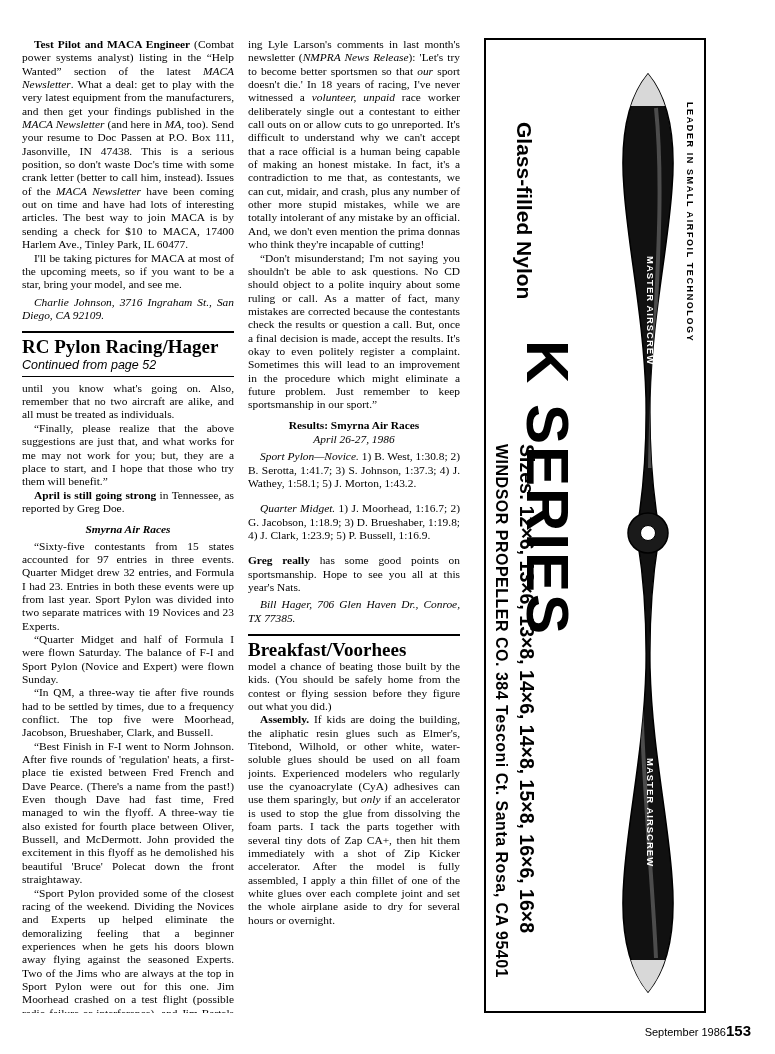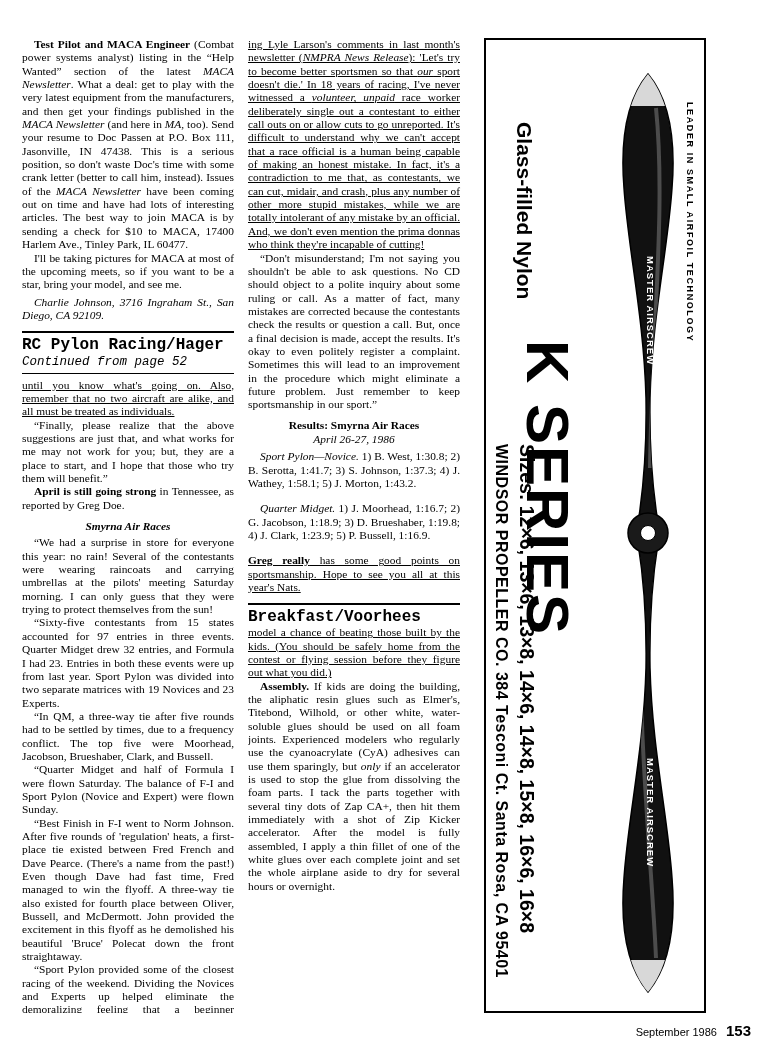--- a/index.html
+++ b/index.html
@@ -33,37 +33,37 @@
     line-height: 1.17;
     text-align: justify;
     overflow: hidden;
   }
   .col.left { padding-right: 14px; }
   .col.mid  { padding-right: 14px; }
   p {
     margin: 0;
     text-indent: 12px;
   }
-  p.noind { text-indent: 0; text-decoration: underline; }
+  p.noind { text-indent: 0; }
   .sig {
     font-style: italic;
     text-indent: 12px;
     margin-top: 4px;
   }
   .heading {
-    font-family: Liberation Mono, monospace;
-    font-weight: bold;
-    font-size: 16px;
+    font-family: Liberation Serif, serif;
+    font-weight: bold;
+    font-size: 19px;
     line-height: 1.05;
     margin: 9px 0 0 0;
     border-top: 2px solid #000;
     padding-top: 4px;
   }
   .subheading {
-    font-family: Liberation Mono, monospace;
+    font-family: Liberation Sans, sans-serif;
     font-style: italic;
     font-size: 12.5px;
     margin: 1px 0 5px 0;
     border-bottom: 1.5px solid #000;
     padding-bottom: 3px;
   }
   .center-b {
     text-align: center;
     font-weight: bold;
     text-indent: 0;
@@ -164,21 +164,21 @@
     padding-right: 24px;
     box-sizing: border-box;
     font-family: "Liberation Sans", sans-serif;
   }
   .footer .month {
     font-size: 11px;
   }
   .footer .pageno {
     font-size: 15px;
     font-weight: bold;
-    margin-left: 9px;
+    margin-left: 0;
   }
 </style>
 </head>
 <body>
 
 <div class="page">
 
   <div class="columns">
 
     <div class="col left">
@@ -188,43 +188,43 @@
 
       <div class="heading">RC Pylon Racing/Hager</div>
       <div class="subheading">Continued from page 52</div>
 
       <p class="noind">until you know what's going on. Also, remember that no two aircraft are alike, and all must be treated as individuals.</p>
       <p>“Finally, please realize that the above suggestions are just that, and what works for me may not work for you; but, they are a place to start, and I hope that those who try them will benefit.”</p>
       <p><strong>April is still going strong</strong> in Tennessee, as reported by Greg Doe.</p>
 
       <p class="center-bi">Smyrna Air Races</p>
 
-      <p>“We had a surprise in store for everyone this year: no rain! Several of the contestants were wearing raincoats and carrying umbrellas at the pilots' meeting Saturday morning. I can only guess that they were trying to protect themselves from the sun!</p>
       <p>“Sixty-five contestants from 15 states accounted for 97 entries in three events. Quarter Midget drew 32 entries, and Formula I had 23. Entries in both these events were up from last year. Sport Pylon was divided into two separate matrices with 19 Novices and 23 Experts.</p>
+      <p>“Quarter Midget and half of Formula I were flown Saturday. The balance of F-I and Sport Pylon (Novice and Expert) were flown Sunday.</p>
       <p>“In QM, a three-way tie after five rounds had to be settled by times, due to a frequency conflict. The top five were Moorhead, Jacobson, Brueshaber, Clark, and Bussell.</p>
-      <p>“Quarter Midget and half of Formula I were flown Saturday. The balance of F-I and Sport Pylon (Novice and Expert) were flown Sunday.</p>
       <p>“Best Finish in F-I went to Norm Johnson. After five rounds of 'regulation' heats, a first-place tie existed between Fred French and Dave Pearce. (There's a name from the past!) Even though Dave had fast time, Fred managed to win the flyoff. A three-way tie also existed for fourth place between Oliver, Bussell, and McDermott. John provided the excitement in this flyoff as he demolished his beautiful 'Bruce' Polecat down the front straightaway.</p>
       <p>“Sport Pylon provided some of the closest racing of the weekend. Dividing the Novices and Experts up helped eliminate the demoralizing feeling that a beginner experiences when he gets his doors blown away flying against the seasoned Experts. Two of the Jims who are always at the top in Sport Pylon were out for this one. Jim Moorhead crashed on a test flight (possible radio failure or interference), and Jim Bartels didn't make the contest.</p>
 
     </div>
 
     <div class="col mid">
       <p class="noind">ing Lyle Larson's comments in last month's newsletter (<em>NMPRA News Release</em>): 'Let's try to become better sportsmen so that <em>our</em> sport doesn't die.' In 18 years of racing, I've never witnessed a <em>volunteer, unpaid</em> race worker deliberately single out a contestant to either call outs on or allow cuts to go unreported. It's difficult to understand why we can't accept that a race official is a human being capable of making an honest mistake. In fact, it's a contradiction to me that, as contestants, we can cut, midair, and crash, plus any number of other more stupid mistakes, while we are totally intolerant of any mistake by an official. And, we don't even mention the prima donnas who think they're incapable of cutting!</p>
       <p>“Don't misunderstand; I'm not saying you shouldn't be able to ask questions. No CD should object to a polite inquiry about some ruling or call. As a matter of fact, many mistakes are corrected because the contestants check the results or question a call. But, once a final decision is made, accept the results. It's okay to even politely register a complaint. Sometimes this will lead to an improvement in the procedure which might eliminate a future problem. Just remember to keep sportsmanship in our sport.”</p>
 
       <p class="center-b">Results: Smyrna Air Races</p>
       <p class="center-i">April 26-27, 1986</p>
 
       <p><em>Sport Pylon—Novice.</em> 1) B. West, 1:30.8; 2) B. Serotta, 1:41.7; 3) S. Johnson, 1:37.3; 4) J. Wathey, 1:58.1; 5) J. Morton, 1:43.2.</p>
       <div class="gap"></div>
       <div class="gap"></div>
       <p><em>Quarter Midget.</em> 1) J. Moorhead, 1:16.7; 2) G. Jacobson, 1:18.9; 3) D. Brueshaber, 1:19.8; 4) J. Clark, 1:23.9; 5) P. Bussell, 1:16.9.</p>
       <div class="gap"></div>
       <div class="gap"></div>
       <p class="noind"><strong>Greg really</strong> has some good points on sportsmanship. Hope to see you all at this year's Nats.</p>
+      <p class="sig">Bill Hager, 706 Glen Haven Dr., Conroe, TX 77385.</p>
 
       <div class="heading">Breakfast/Voorhees</div>
 
       <p class="noind">model a chance of beating those built by the kids. (You should be safely home from the contest or flying session before they figure out what you did.)</p>
       <p><strong>Assembly.</strong> If kids are doing the building, the aliphatic resin glues such as Elmer's, Titebond, Wilhold, or other white, water-soluble glues should be used on all foam joints. Experienced modelers who regularly use the cyanoacrylate (CyA) adhesives can use them sparingly, but <em>only</em> if an accelerator is used to stop the glue from dissolving the foam parts. I tack the parts together with several tiny dots of Zap CA+, then hit them immediately with a shot of Zip Kicker accelerator. After the model is fully assembled, I apply a thin fillet of one of the white glues over each complete joint and set the whole airplane aside to dry for several hours or overnight.</p>
 
     </div>
 
   </div>
 

